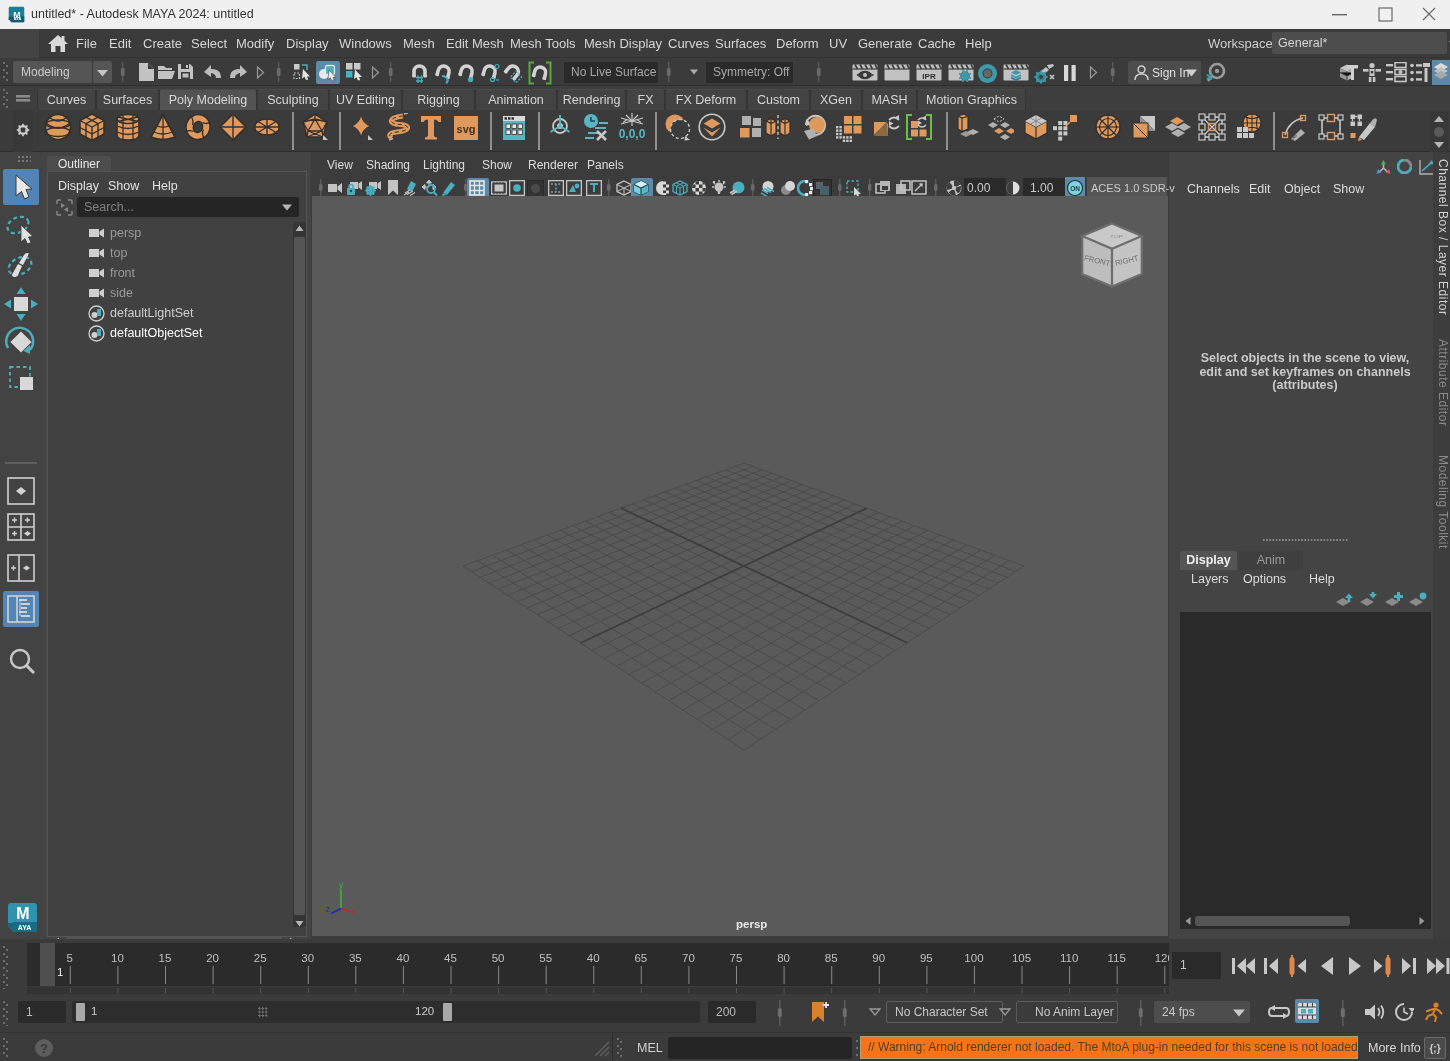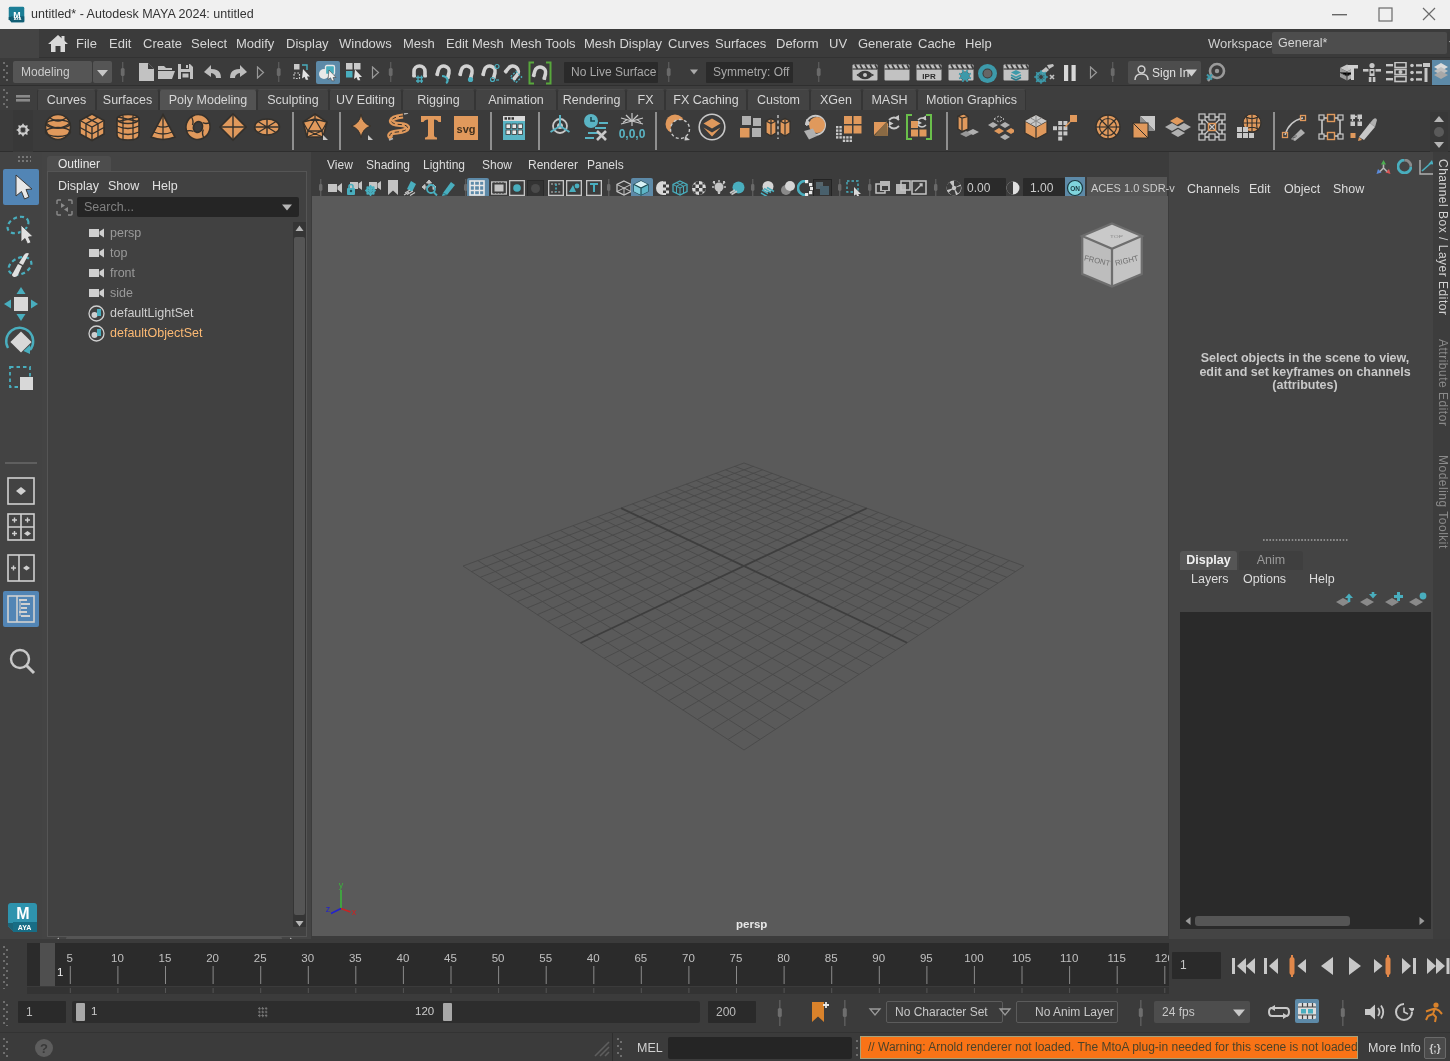--- a/index.html
+++ b/index.html
@@ -386,21 +386,21 @@
       </svg>
     <div class="stab" style="left:37px;width:59px;background:#434343">Curves</div>
     <div class="stab" style="left:96px;width:63px;background:#434343">Surfaces</div>
     <div class="stab" style="left:159px;width:98px;background:#535353">Poly Modeling</div>
     <div class="stab" style="left:257px;width:72px;background:#434343">Sculpting</div>
     <div class="stab" style="left:329px;width:73px;background:#434343">UV Editing</div>
     <div class="stab" style="left:402px;width:73px;background:#434343">Rigging</div>
     <div class="stab" style="left:475px;width:82px;background:#434343">Animation</div>
     <div class="stab" style="left:557px;width:69px;background:#434343">Rendering</div>
     <div class="stab" style="left:626px;width:39px;background:#434343">FX</div>
-    <div class="stab" style="left:665px;width:82px;background:#434343">FX Caching</div>
+    <div class="stab" style="left:665px;width:82px;background:#434343">FX Deform</div>
     <div class="stab" style="left:747px;width:63px;background:#434343">Custom</div>
     <div class="stab" style="left:810px;width:52px;background:#434343">XGen</div>
     <div class="stab" style="left:862px;width:55px;background:#434343">MASH</div>
     <div class="stab" style="left:917px;width:109px;background:#434343">Motion Graphics</div>
   </div>
   <div id="shelficons" class="abs">
     <div class="abs" style="left:13px;top:0;width:20px;height:42px;background:#383838"></div>
     <svg class="abs" style="left:16px;top:13px" width="14" height="14">
         <circle cx="7" cy="7" r="4.2" fill="none" stroke="#cfcfcf" stroke-width="1.8"></circle>
         <g stroke="#cfcfcf" stroke-width="1.6">
@@ -843,21 +843,21 @@
             <circle cx="8.5" cy="8.5" r="7.5" fill="none" stroke="#cfcfcf" stroke-width="1.3"></circle>
             <circle cx="6.5" cy="10" r="3" fill="#cfcfcf"></circle>
             <rect x="9" y="4" width="4" height="7" fill="#49aebe"></rect>
           </svg>
       <div class="abs" style="left:62px;top:134px;font-size:12.5px;color:#cfcfcf">defaultLightSet</div>
       <svg class="abs" style="left:40px;top:153px" width="17" height="17">
             <circle cx="8.5" cy="8.5" r="7.5" fill="none" stroke="#cfcfcf" stroke-width="1.3"></circle>
             <circle cx="6.5" cy="10" r="3" fill="#cfcfcf"></circle>
             <rect x="9" y="4" width="4" height="7" fill="#49aebe"></rect>
           </svg>
-      <div class="abs" style="left:62px;top:154px;font-size:12.5px;color:#fdba74">defaultObjectSet</div>
+      <div class="abs" style="left:62px;top:154px;font-size:12.5px;color:#ffffff">defaultObjectSet</div>
       <div class="abs" style="left:245px;top:50px;width:13px;height:705px;background:#353535"></div>
       <svg class="abs" style="left:245px;top:50px" width="13" height="13">
             <path d="M2.5 9 L6.5 3.5 L10.5 9 Z" fill="#b5b5b5"></path>
           </svg>
       <div class="abs" style="left:246px;top:65px;width:11px;height:678px;background:#555;border-radius:2px"></div>
       <svg class="abs" style="left:245px;top:745px" width="13" height="13">
             <path d="M2.5 4 L6.5 9.5 L10.5 4 Z" fill="#b5b5b5"></path>
           </svg>
       <svg class="abs" style="left:2px;top:763px" width="13" height="13">
             <path d="M9 2.5 L3.5 6.5 L9 10.5 Z" fill="#b5b5b5"></path>

